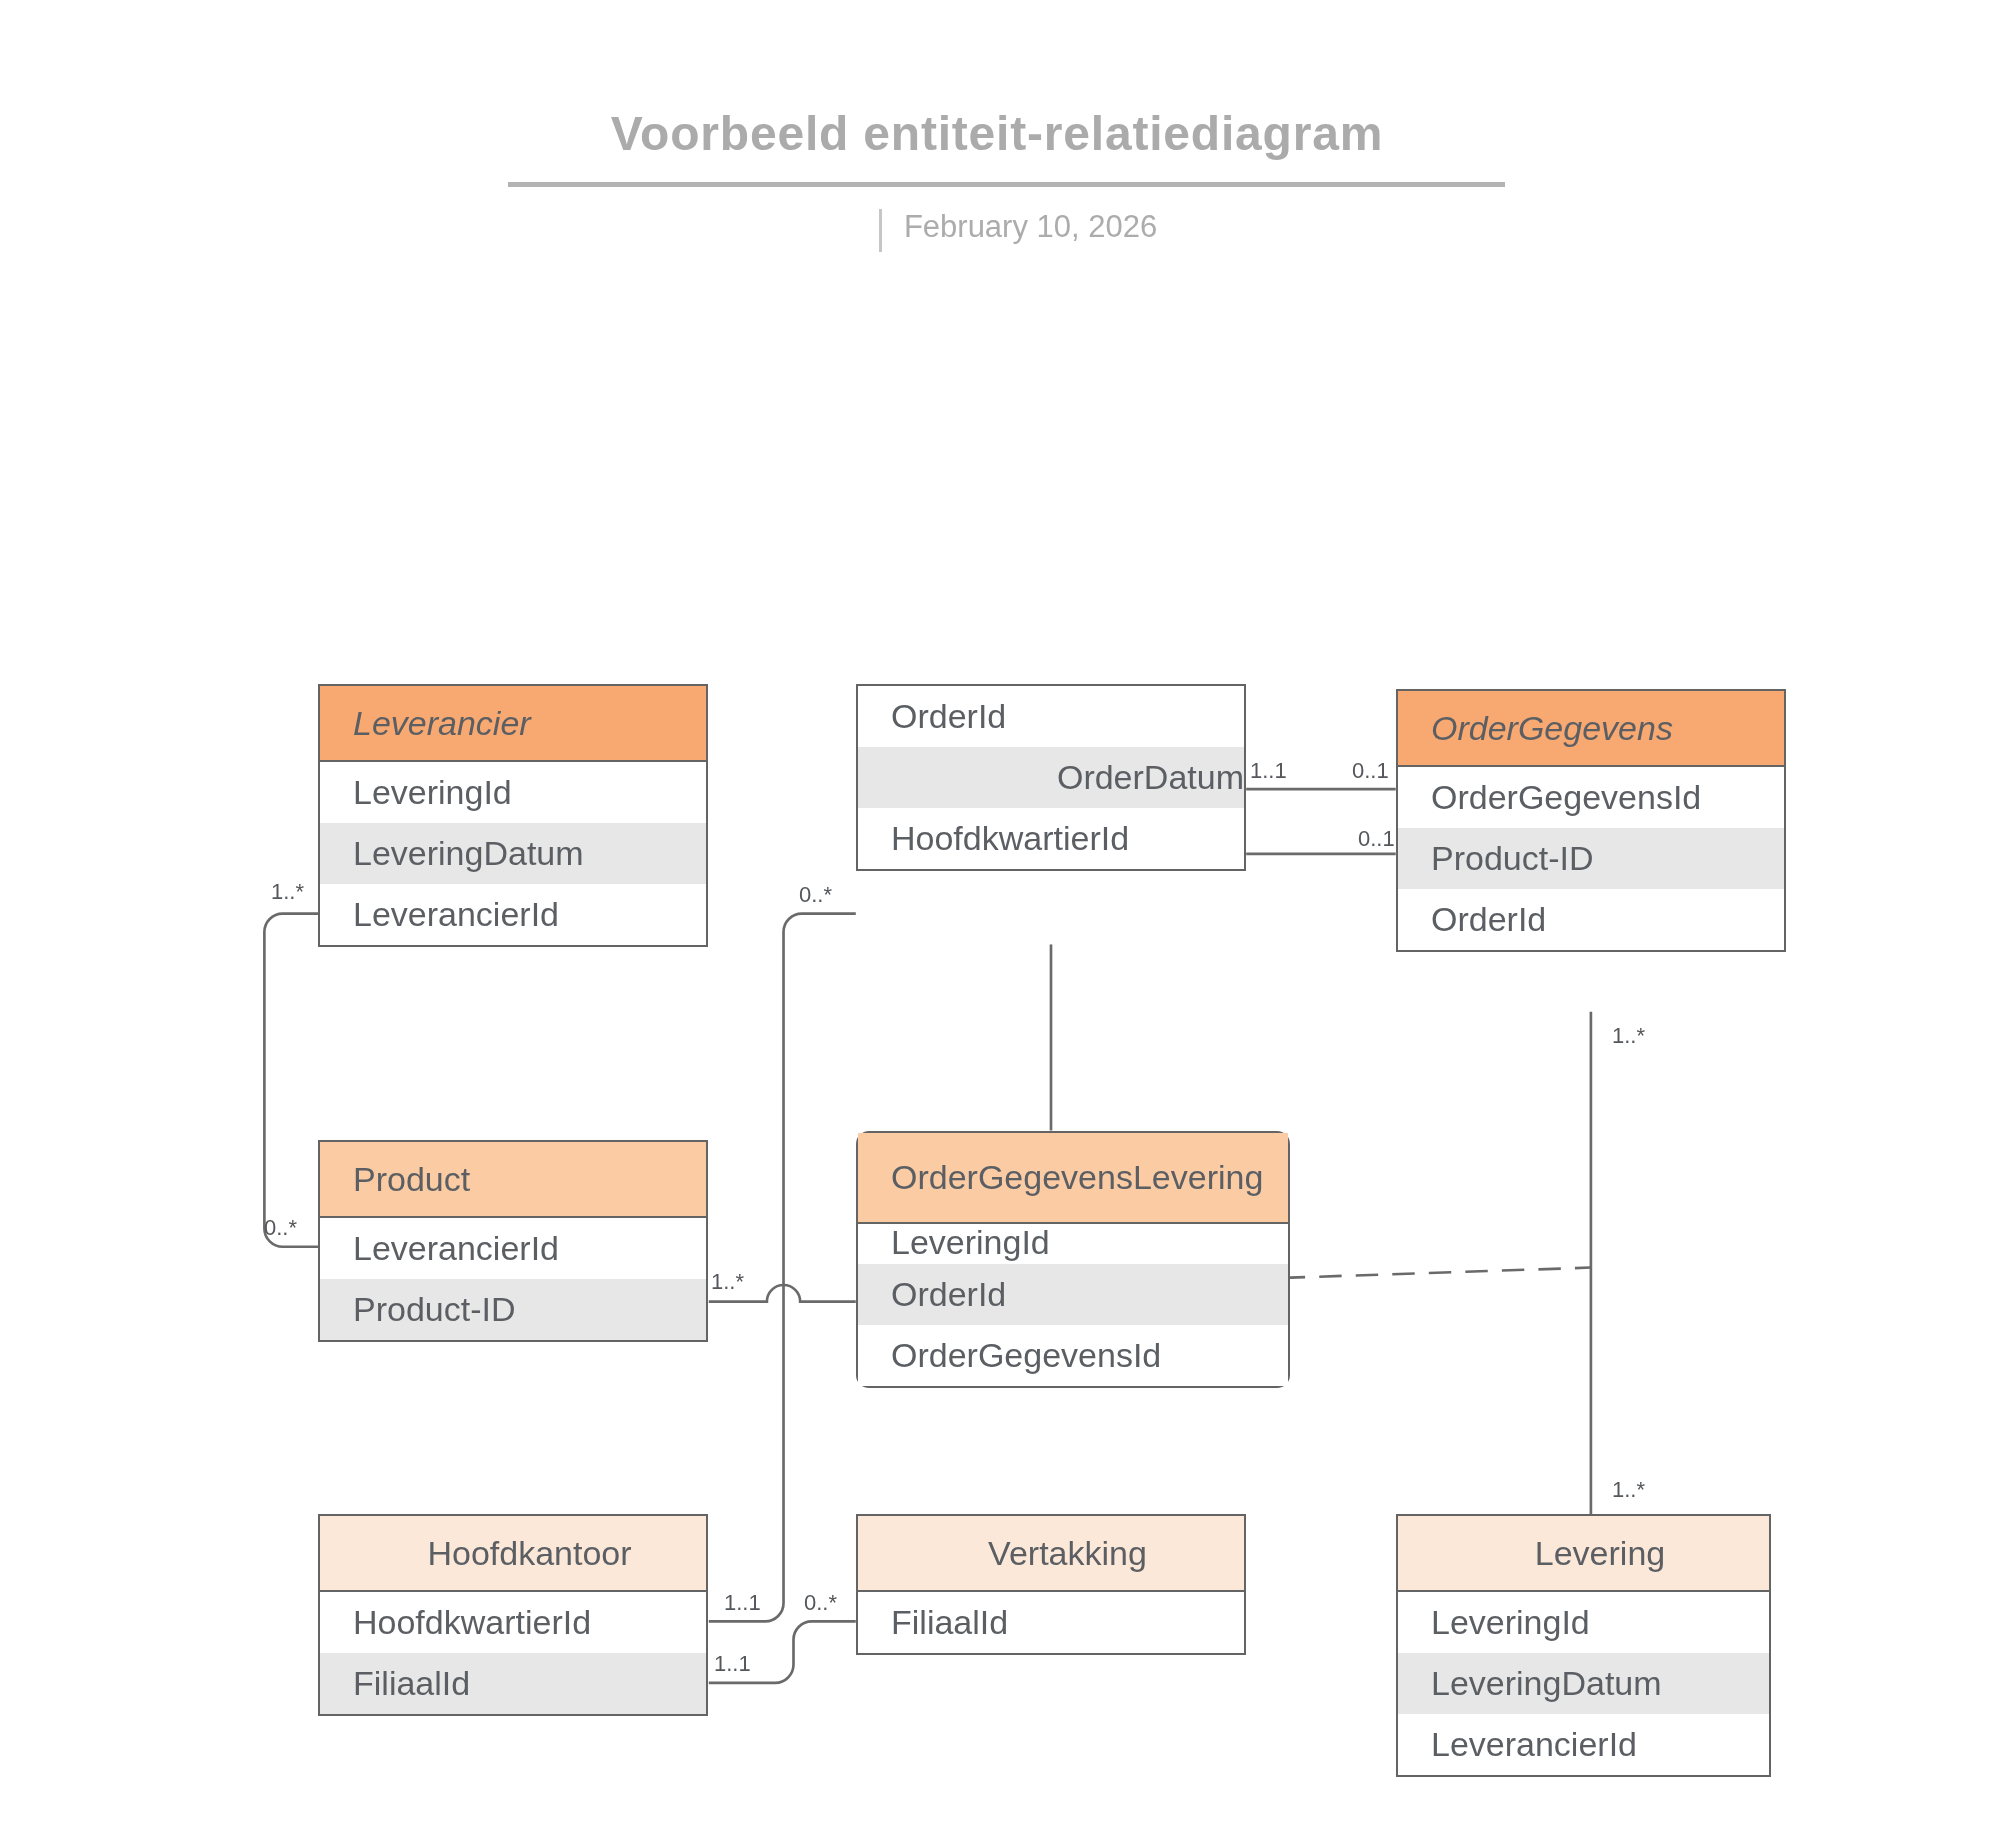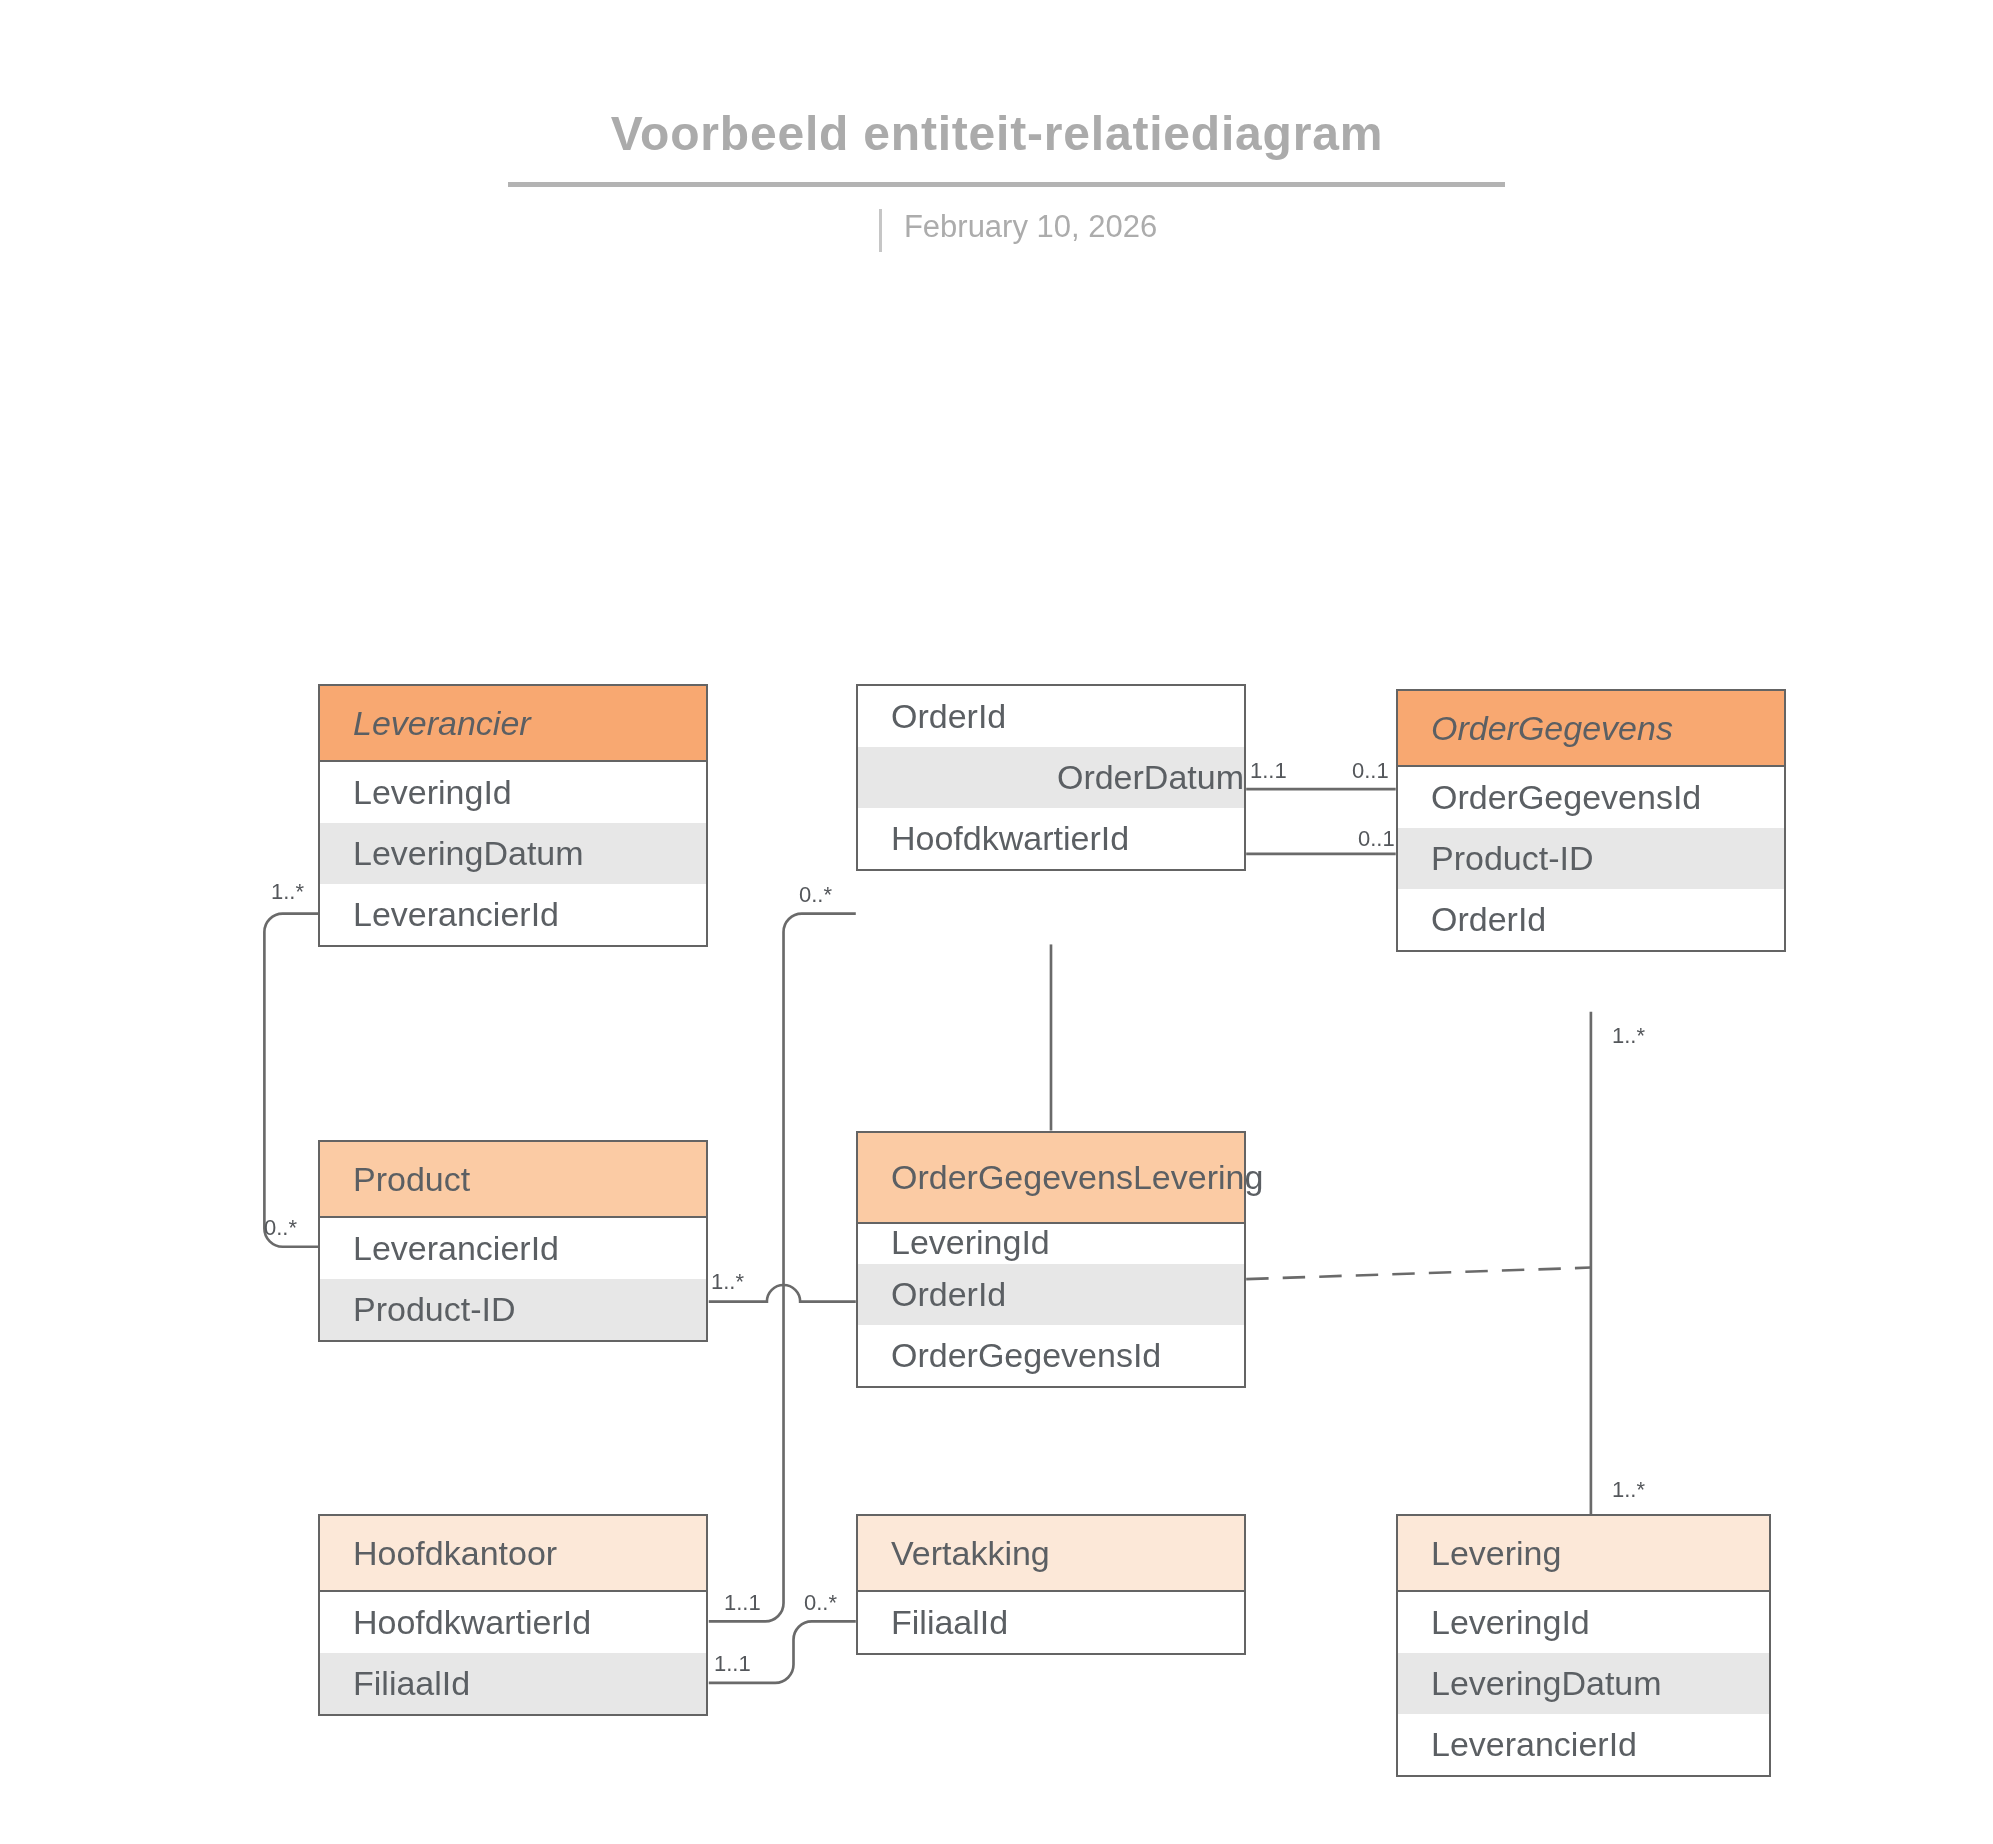--- a/index.html
+++ b/index.html
@@ -18,21 +18,21 @@
 
   
   .entity{position:absolute;box-sizing:border-box;border:2.5px solid var(--border);background:#ffffff;}
   .entity-header{
     display:flex;align-items:center;box-sizing:border-box;
     border-bottom:2.5px solid var(--border);padding-left:33px;
     font-size:34px;color:var(--text);
   }
   .tier1{background:var(--tier1);font-style:italic;}
   .tier2{background:var(--tier2);}
-  .tier3{background:var(--tier3);}
+  .tier3{background:var(--tier3);justify-content:center;}
   .attr-row{
     display:flex;align-items:center;box-sizing:border-box;padding-left:33px;
     font-size:34px;color:var(--text);background:#ffffff;
   }
   .attr-row.shaded{background:var(--row-shaded);}
   .attr-row.clip{align-items:flex-start;line-height:37px;overflow:hidden;}
 
   
   svg.wires{position:absolute;left:0;top:0;width:1994px;height:1844px;pointer-events:none;}
   .wire{fill:none;stroke:var(--line);stroke-width:3.2px;}
@@ -106,21 +106,21 @@
       <div class="entity-header tier2" style="height: 76px;">
         <span>Product</span>
       </div>
       <div class="attr-row" style="height: 61px;">
         <span>LeverancierId</span>
       </div>
       <div class="attr-row shaded" style="height: 61px;">
         <span>Product-ID</span>
       </div>
     </div>
-    <div class="entity" style="left: 856px; top: 1131px; width: 390px;">
+    <div class="entity" style="left: 856px; top: 1131px; width: 434px; border-radius: 13px;">
       <div class="entity-header tier2" style="height: 91px;">
         <span>OrderGegevensLevering</span>
       </div>
       <div class="attr-row clip" style="height: 40px;">
         <span>LeveringId</span>
       </div>
       <div class="attr-row shaded" style="height: 61px;">
         <span>OrderId</span>
       </div>
       <div class="attr-row" style="height: 61px;">

